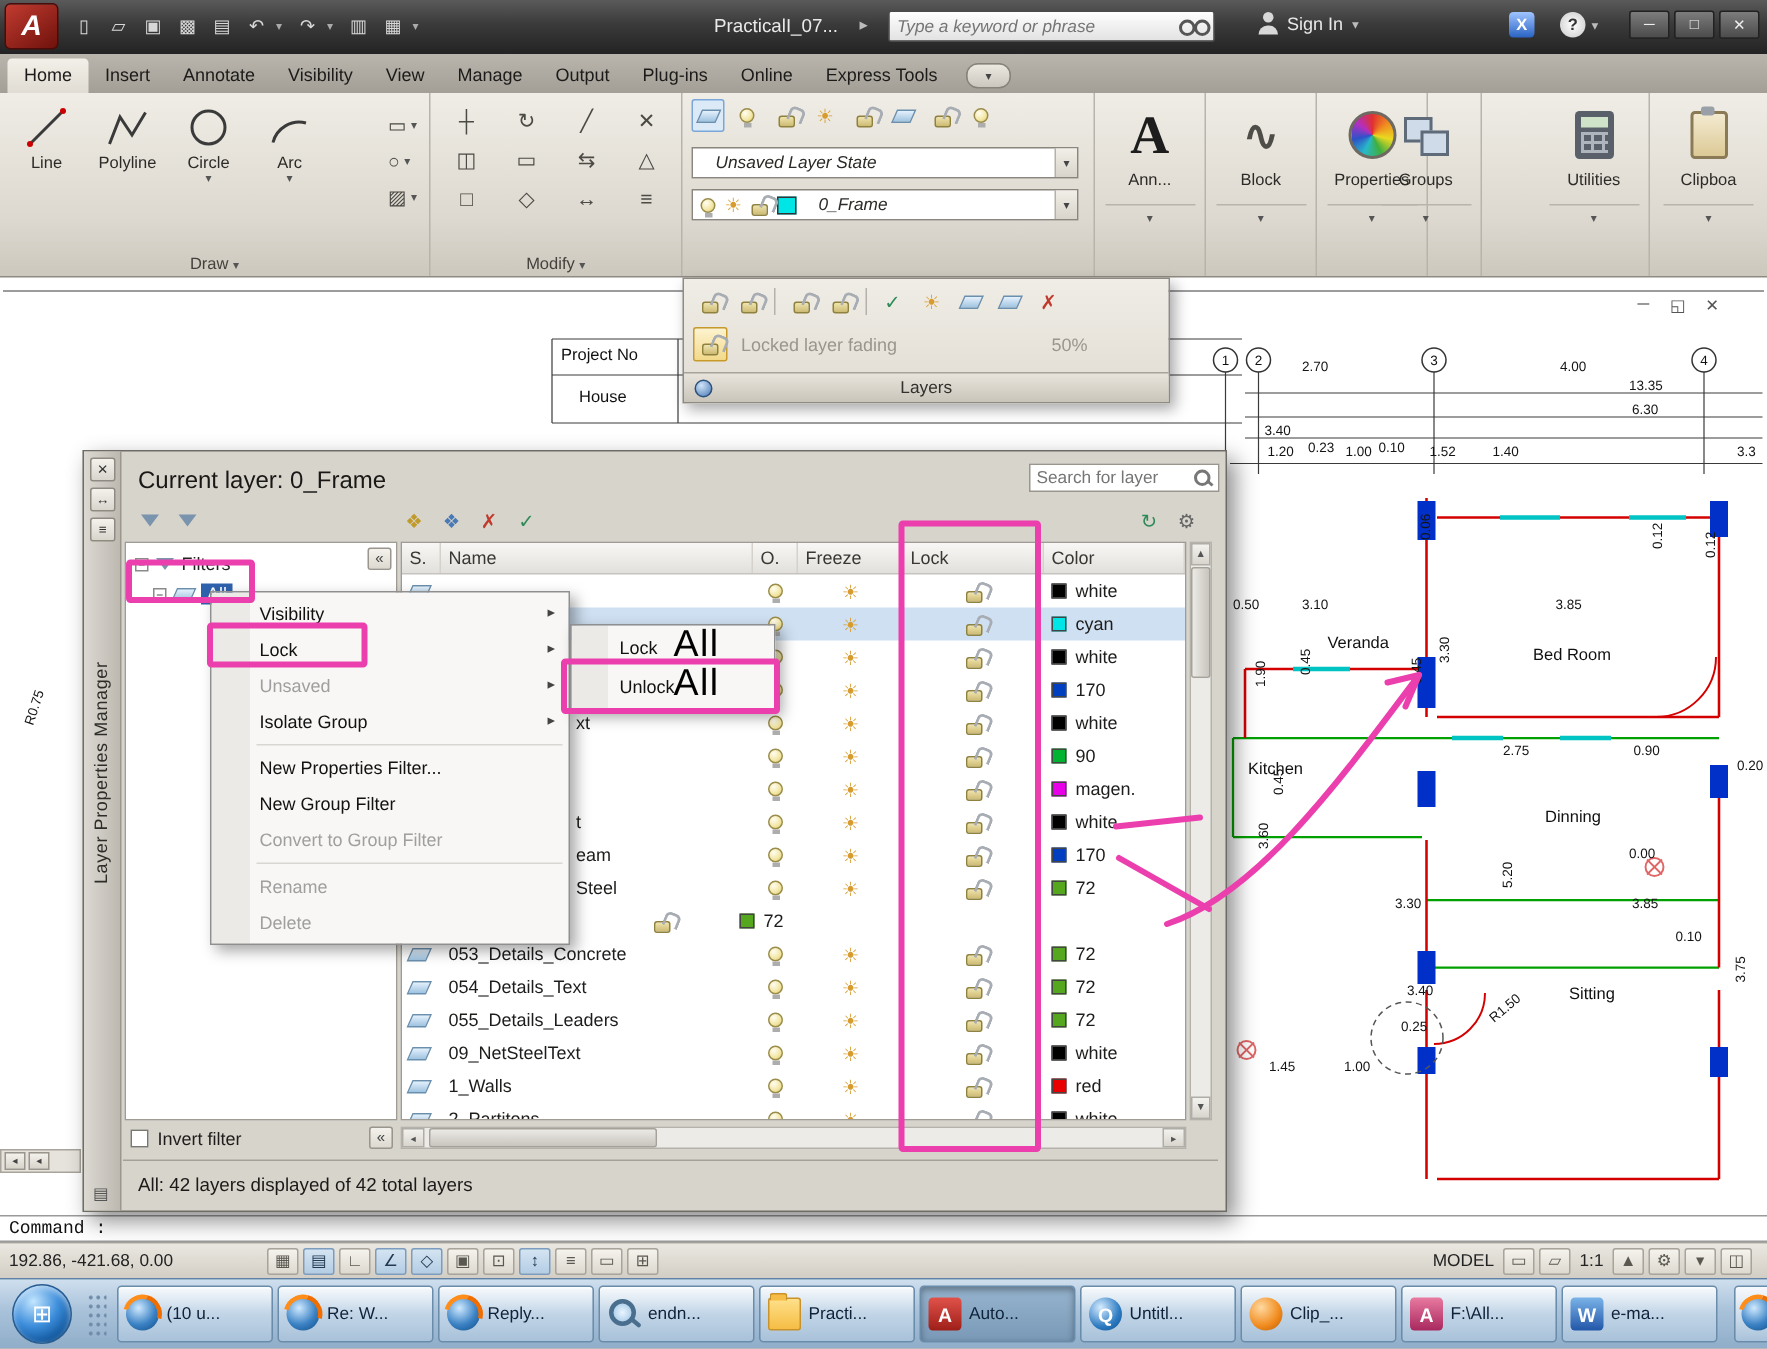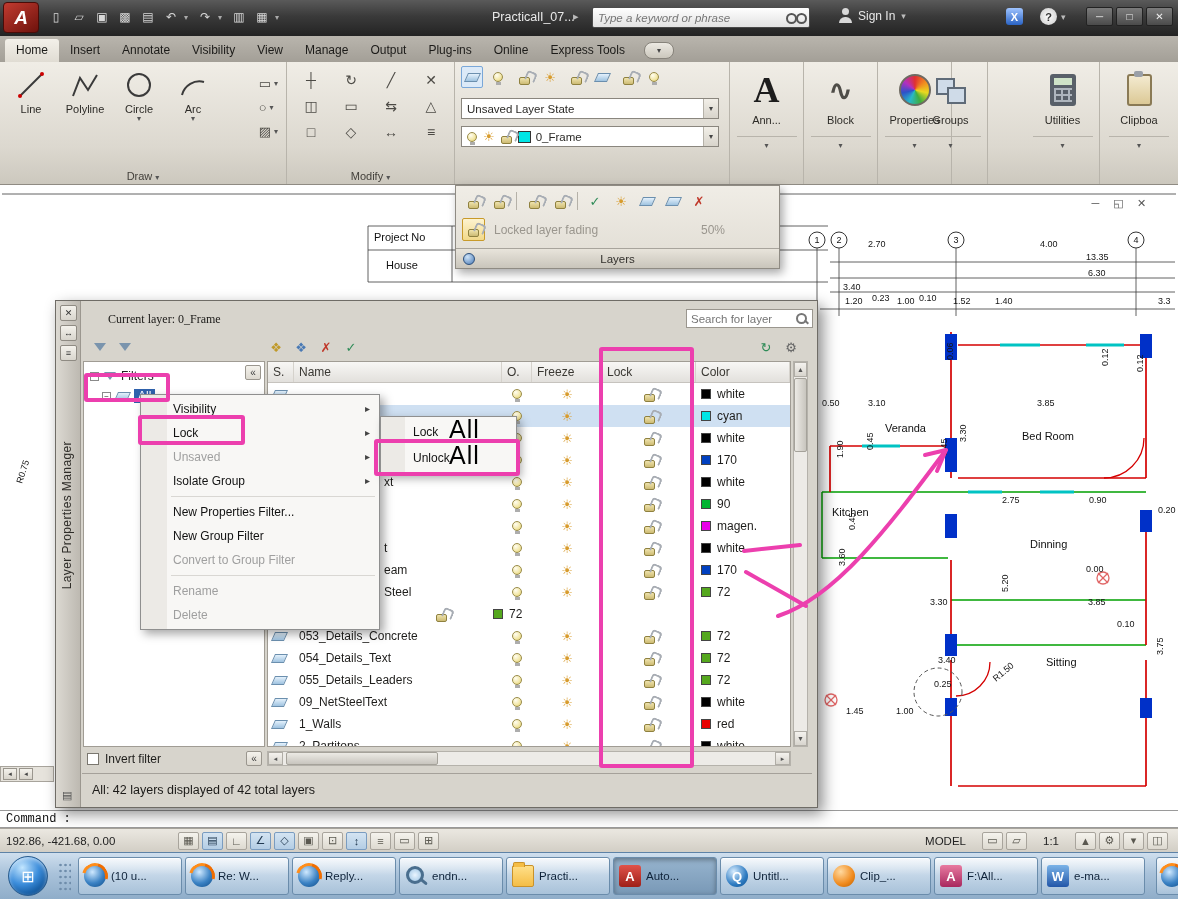--- a/index.html
+++ b/index.html
@@ -10,21 +10,21 @@
   
   .titlebar{position:absolute;left:0;top:0;width:100%;height:36px;z-index:5;
             background:linear-gradient(#5a5a5a,#3a3a3a 45%,#232323);}
   .logo{position:absolute;left:3px;top:2px;width:36px;height:31px;border-radius:4px;
         background:linear-gradient(145deg,#c23b30,#6e120c);border:1px solid #4a0c08;
         color:#fff;font-weight:bold;font-size:19px;font-style:italic;
         display:flex;align-items:center;justify-content:center;}
   .qat{position:absolute;left:46px;top:7px;display:flex;align-items:center;gap:3px;color:#d8d8d8;}
   .qat .ic{width:20px;height:20px;font-size:12px;display:flex;align-items:center;justify-content:center;}
   .qat .car{font-size:8px;color:#aaa;width:8px;}
-  .doc-title{position:absolute;left:492px;top:10px;color:#e9e9e9;font-size:12.5px;}
+  .doc-title{position:absolute;left:476px;top:10px;color:#e9e9e9;font-size:12.5px;}
   .title-arrow{position:absolute;left:573px;top:10px;color:#bbb;font-size:11px;}
   .kw{position:absolute;left:592px;top:7px;width:218px;height:21px;border:1px solid #4a4a4a;border-radius:2px;
       background:linear-gradient(#fefefe,#e2e2e2);display:flex;align-items:center;}
   .kw input{flex:1;height:100%;border:0;background:transparent;outline:none;
             font-family:inherit;font-style:italic;font-size:11.5px;color:#555;padding:0 5px;}
   .binoc{position:relative;width:22px;height:14px;margin-right:2px;}
   .binoc::before,.binoc::after{content:"";position:absolute;top:2px;width:7px;height:7px;border:2px solid #555;border-radius:50%;}
   .binoc::before{left:1px}.binoc::after{left:11px}
   .signin{position:absolute;left:838px;top:8px;display:flex;align-items:center;gap:6px;color:#e8e8e8;font-size:12px;}
   .person{position:relative;width:14px;height:15px;}
@@ -62,21 +62,21 @@
   .dbig .caret{font-size:8px;color:#555;line-height:7px;}
   .dextra{position:absolute;right:8px;top:14px;display:flex;flex-direction:column;gap:9px;}
   .dxrow{display:flex;align-items:center;gap:3px;font-size:13px;color:#4a4843;}
   .dxrow .caret{font-size:8px;color:#555;}
   .mgrid{position:absolute;left:10px;top:10px;width:148px;display:grid;grid-template-columns:repeat(4,1fr);
          gap:10px 12px;justify-items:center;font-size:14px;color:#4c4a45;}
 
   .fic{width:22px;height:22px;display:flex;align-items:center;justify-content:center;border:1px solid transparent;}
   .fic.pressed{border-color:#7aa7d8;background:#dcead9;background:#dceaf8;border-radius:2px;}
   .dd{position:absolute;height:21px;background:#fff;border:1px solid #8a867e;display:flex;align-items:center;}
-  .dd .val{flex:1;font-size:11.5px;color:#2b2a27;padding-left:5px;white-space:nowrap;overflow:hidden;}
+  .dd .val{flex:1;font-size:11.5px;color:#2b2a27;padding-left:15px;white-space:nowrap;overflow:hidden;font-style:italic;}
   .dd .dcaret{width:15px;height:100%;border-left:1px solid #b5b1a8;display:flex;align-items:center;justify-content:center;
               font-size:8px;color:#444;background:linear-gradient(#f2efe8,#d8d4cb);}
   .sw-cyan{width:13px;height:12px;background:#00e5e5;border:1px solid #333;}
 
   .appcol{position:absolute;top:0;width:74px;height:122px;border-right:1px solid #b8b4ab;
           display:flex;flex-direction:column;align-items:center;}
   .appicon{margin-top:8px;height:40px;display:flex;align-items:center;justify-content:center;}
   .applbl{font-size:11px;color:#2d2b27;margin-top:4px;white-space:nowrap;}
   .appcaret{margin-top:10px;font-size:8px;color:#555;border-top:1px solid #b8b4ab;width:60px;text-align:center;padding-top:4px;}
   .icon-annA{font-family:"Liberation Serif",serif;font-size:36px;font-weight:bold;color:#1d1d1d;}
@@ -127,21 +127,21 @@
   .palette{position:absolute;left:55px;top:300px;width:763px;height:508px;z-index:10;
            background:#d7d4cc;border:1px solid #6f6c66;box-shadow:5px 6px 14px rgba(0,0,0,.45);}
   .pstrip{position:absolute;left:0;top:0;width:25px;height:100%;border-right:1px solid #9b978f;
           background:linear-gradient(90deg,#dcd9d2,#bdb9b1);}
   .sbtn{position:absolute;left:4px;width:17px;height:16px;border:1px solid #8f8b83;border-radius:2px;
         background:linear-gradient(#f4f2ec,#d8d5cd);color:#333;font-size:9px;
         display:flex;align-items:center;justify-content:center;}
   .ptitle{position:absolute;left:4px;top:140px;writing-mode:vertical-rl;transform:rotate(180deg);
           font-size:12px;color:#2e2c28;letter-spacing:.4px;}
   .bic{position:absolute;left:6px;bottom:5px;font-size:11px;color:#555;}
-  .phead-label{position:absolute;left:52px;top:11px;font-size:12px;color:#191816;font-family:Liberation Serif, serif;}
+  .phead-label{position:absolute;left:36px;top:11px;font-size:16px;color:#191816;}
   .psearch{position:absolute;left:630px;top:8px;width:127px;height:19px;background:#fff;border:1px solid #9a968e;
            display:flex;align-items:center;}
   .psearch input{flex:1;min-width:0;border:0;outline:none;background:transparent;font-family:inherit;
            font-size:11.5px;color:#555;padding:0 4px;}
   .mag{position:relative;width:12px;height:12px;margin-right:4px;flex:0 0 12px;}
   .mag::before{content:"";position:absolute;left:0;top:0;width:7px;height:7px;border:2px solid #777;border-radius:50%;}
   .mag::after{content:"";position:absolute;left:8px;top:8px;width:5px;height:2px;background:#777;transform:rotate(42deg);}
   .ptools{position:absolute;left:0;top:36px;width:100%;height:22px;}
   .tgroup{position:absolute;top:0;display:flex;gap:5px;}
   .tbi{width:20px;height:20px;display:flex;align-items:center;justify-content:center;font-size:13px;color:#55524c;}
@@ -226,21 +226,21 @@
            border-top:1px solid #9a9a9a;border-bottom:1px solid #9a9a9a;
            font-family:"Liberation Mono",monospace;font-size:12px;color:#111;
            display:flex;align-items:center;padding-left:6px;}
   .statusbar{position:absolute;left:0;top:828px;width:100%;height:24px;z-index:5;
              background:linear-gradient(#ebe8e1,#d2cec5);border-top:1px solid #a8a49c;
              display:flex;align-items:center;gap:4px;padding:0 6px;font-size:11.5px;color:#222;}
   .coords{width:168px;}
   .tgl{width:21px;height:18px;border:1px solid #a8a49c;border-radius:2px;color:#5a5850;font-size:11px;
        background:linear-gradient(#f5f3ed,#ddd9d0);display:flex;align-items:center;justify-content:center;}
   .tgl.pressed{background:linear-gradient(#d4e4f2,#b4cde4);border-color:#7a9cc0;color:#223a52;}
-  .sb-right{margin-left:auto;display:flex;align-items:center;gap:16px;padding-right:4px;}
+  .sb-right{margin-left:auto;display:flex;align-items:center;gap:6px;padding-right:4px;}
 
   
   .taskbar{position:absolute;left:0;top:852px;width:100%;height:47px;z-index:5;
            background:linear-gradient(#cfdfee,#a9c2da 45%,#8fadc9);border-top:1px solid #5d82a6;}
   .orb{position:absolute;left:8px;top:3px;width:40px;height:40px;border-radius:50%;color:#fff;font-size:16px;
        background:radial-gradient(circle at 35% 28%,#c3e6ff,#3c8ddb 45%,#0b4f94 80%,#06335f);
        border:1px solid #2a5d8f;box-shadow:inset 0 2px 4px rgba(255,255,255,.6);
        display:flex;align-items:center;justify-content:center;}
   .qlhandle{position:absolute;left:58px;top:9px;width:13px;height:29px;
             background-image:radial-gradient(#6f8dab 1px,transparent 1.3px);background-size:5px 6px;}

